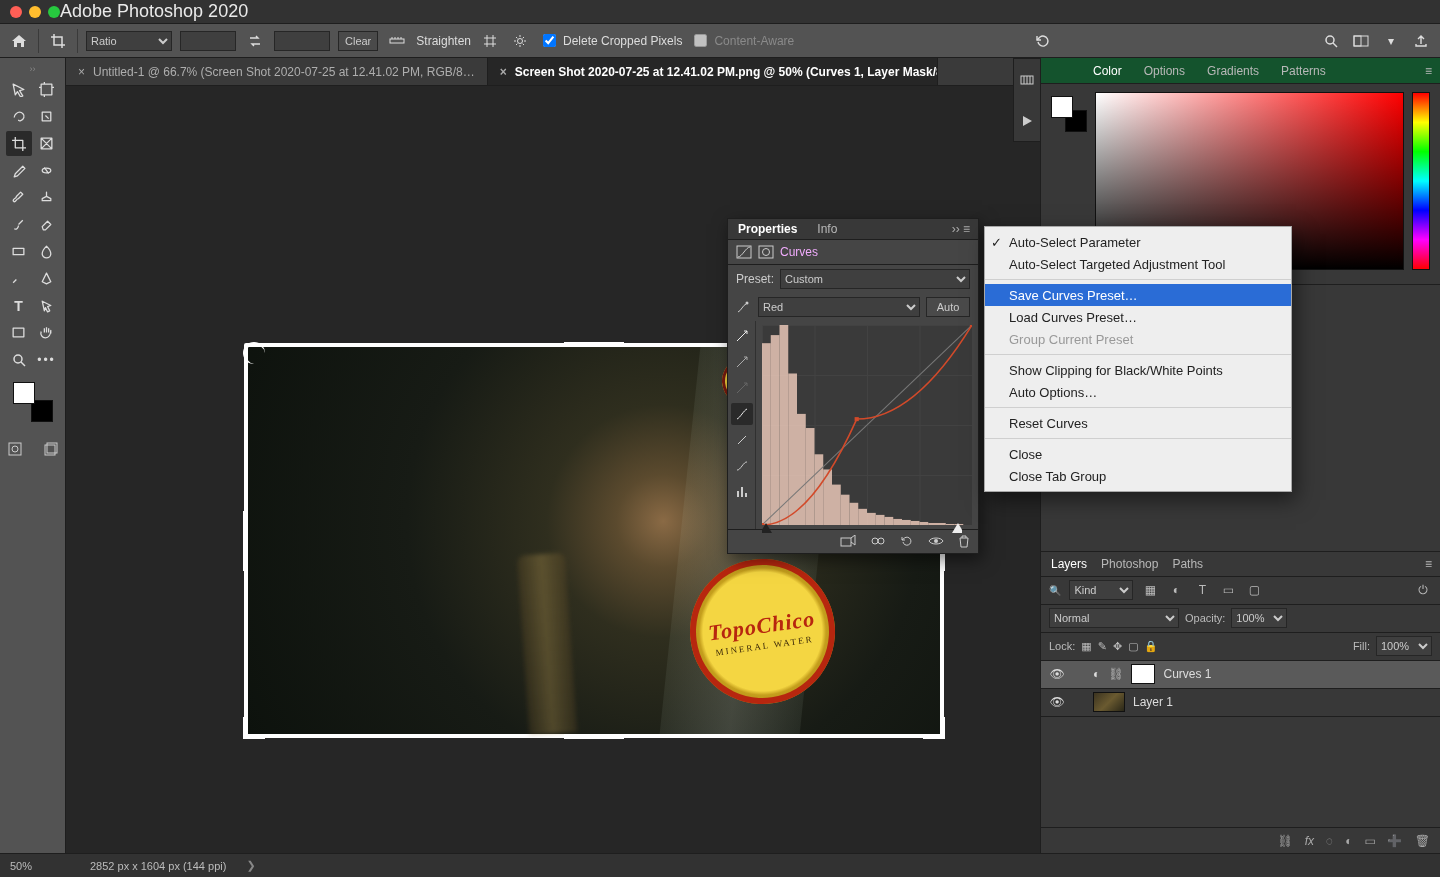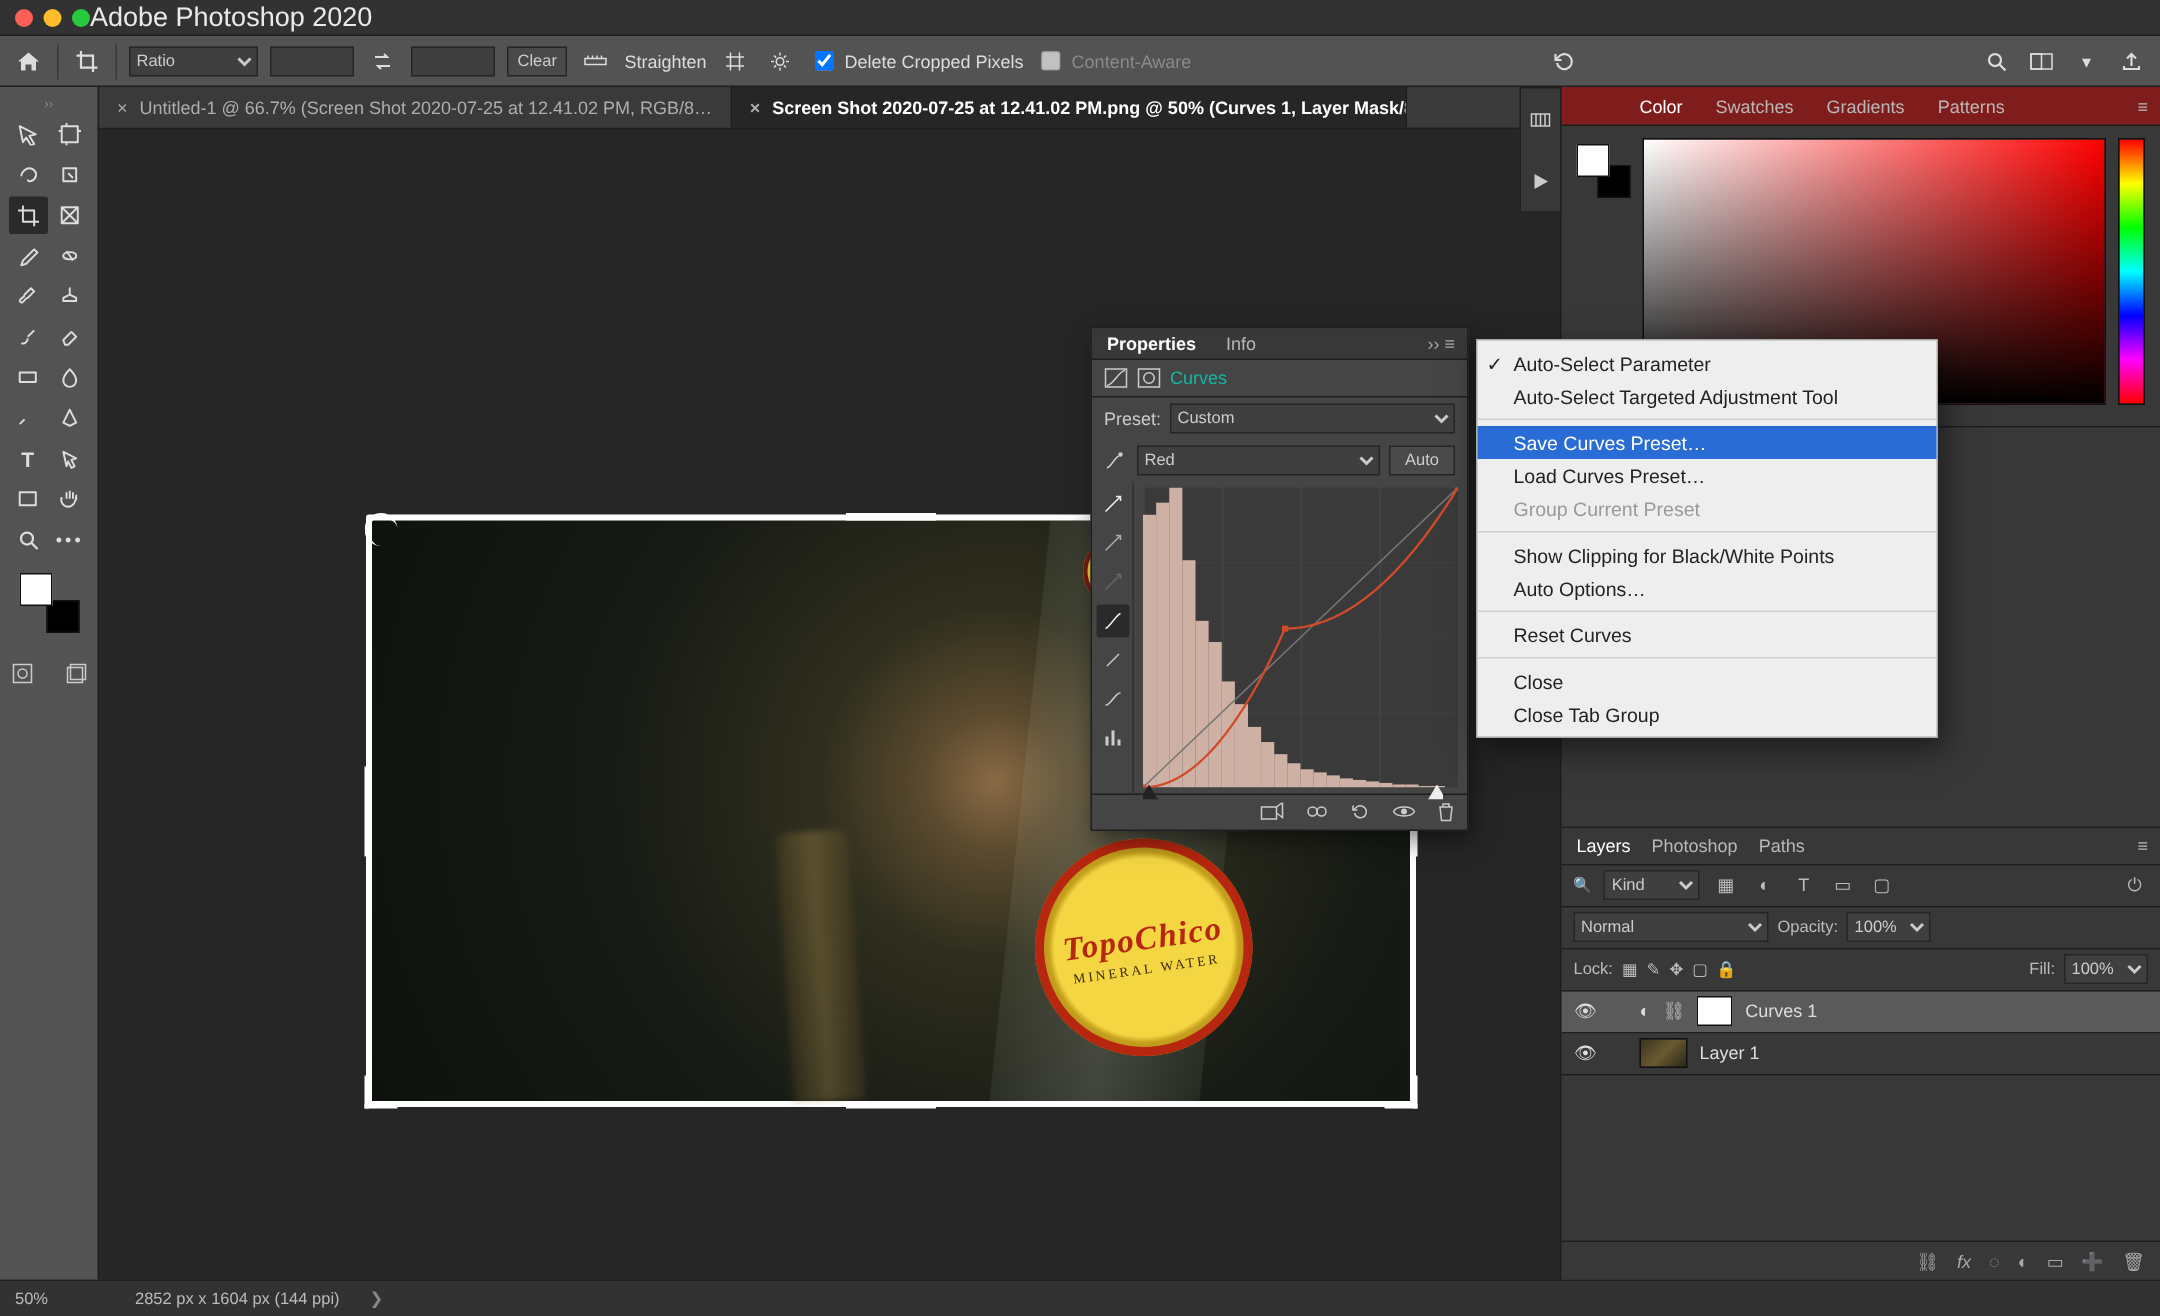--- a/index.html
+++ b/index.html
@@ -95,21 +95,21 @@
     color:#7a1b0f; font-weight:bold; display:flex; align-items:center;
     justify-content:center; font-size:15px; transform:rotate(-6deg);
     box-shadow:inset 0 0 0 3px #7a1b0f; }
   .fgbottle { position:absolute; left:275px; bottom:0; width:48px; height:180px;
     background:linear-gradient(90deg,rgba(120,90,40,.2),rgba(180,150,80,.35),rgba(120,90,40,.2));
     border-radius:8px 8px 0 0; transform:rotate(-4deg); filter:blur(2px); }
 
   
   .panels { width:400px; background:#383838; border-left:1px solid #1e1e1e;
     display:flex; flex-direction:column; position:relative; }
-  .panelTabs { height:26px; display:flex; align-items:center; background:#7f1d1d;
+  .panelTabs { height:26px; display:flex; align-items:center; background:#14532d;
     border-bottom:1px solid #1e1e1e; padding-left:48px; gap:14px; font-size:12px; }
   .panelTabs .t { color:#b8b8b8; padding:5px 4px; }
   .panelTabs .t.on { color:#fff; }
   .panelTabs .menu { margin-left:auto; margin-right:8px; color:#b8b8b8; }
   
   .colorBody { height:200px; position:relative; display:flex; padding:8px 10px; gap:8px; }
   .swatchFgBg { position:relative; width:36px; height:36px; margin-top:4px; }
   .swatchFgBg .fg,.swatchFgBg .bg { position:absolute; width:22px; height:22px;
     border:1px solid #111; }
   .swatchFgBg .fg { left:0; top:0; background:#fff; z-index:2; }
@@ -462,21 +462,21 @@
       </span>
       <span>
         <svg width="12" height="12" viewBox="0 0 12 12">
             <path d="M2 1v10l9-5z" fill="#ccc"></path>
           </svg>
       </span>
     </div>
 
     <div class="panelTabs">
       <span class="t on">Color</span>
-      <span class="t">Swatches</span>
+      <span class="t">Options</span>
       <span class="t">Gradients</span>
       <span class="t">Patterns</span>
       <span class="menu">≡</span>
     </div>
     <div class="colorBody">
       <div class="swatchFgBg">
         <div class="fg"></div>
         <div class="bg"></div>
       </div>
       <div class="colorfield"></div>
@@ -573,21 +573,21 @@
             <rect x="1" y="1" width="14" height="12" fill="none" stroke="#ccc"></rect>
             <path d="M2 12 C6 12 10 2 14 2" stroke="#ccc" fill="none"></path>
           </svg>
       </span>
       <span class="icon">
         <svg width="16" height="14" viewBox="0 0 16 14">
             <rect x="1" y="1" width="14" height="12" fill="none" stroke="#ccc"></rect>
             <circle cx="8" cy="7" r="3.5" fill="none" stroke="#ccc"></circle>
           </svg>
       </span>
-      <span style="color:#14b8a6">Curves</span>
+      <span style="color:#f0abfc">Curves</span>
     </div>
     <div class="ctrlRow">
       <span style="color:#ccc">Preset:</span>
       <select>
         <option>Custom</option>
       </select>
     </div>
     <div class="ctrlRow">
       <span class="icon">
         <svg width="16" height="14" viewBox="0 0 16 14">

